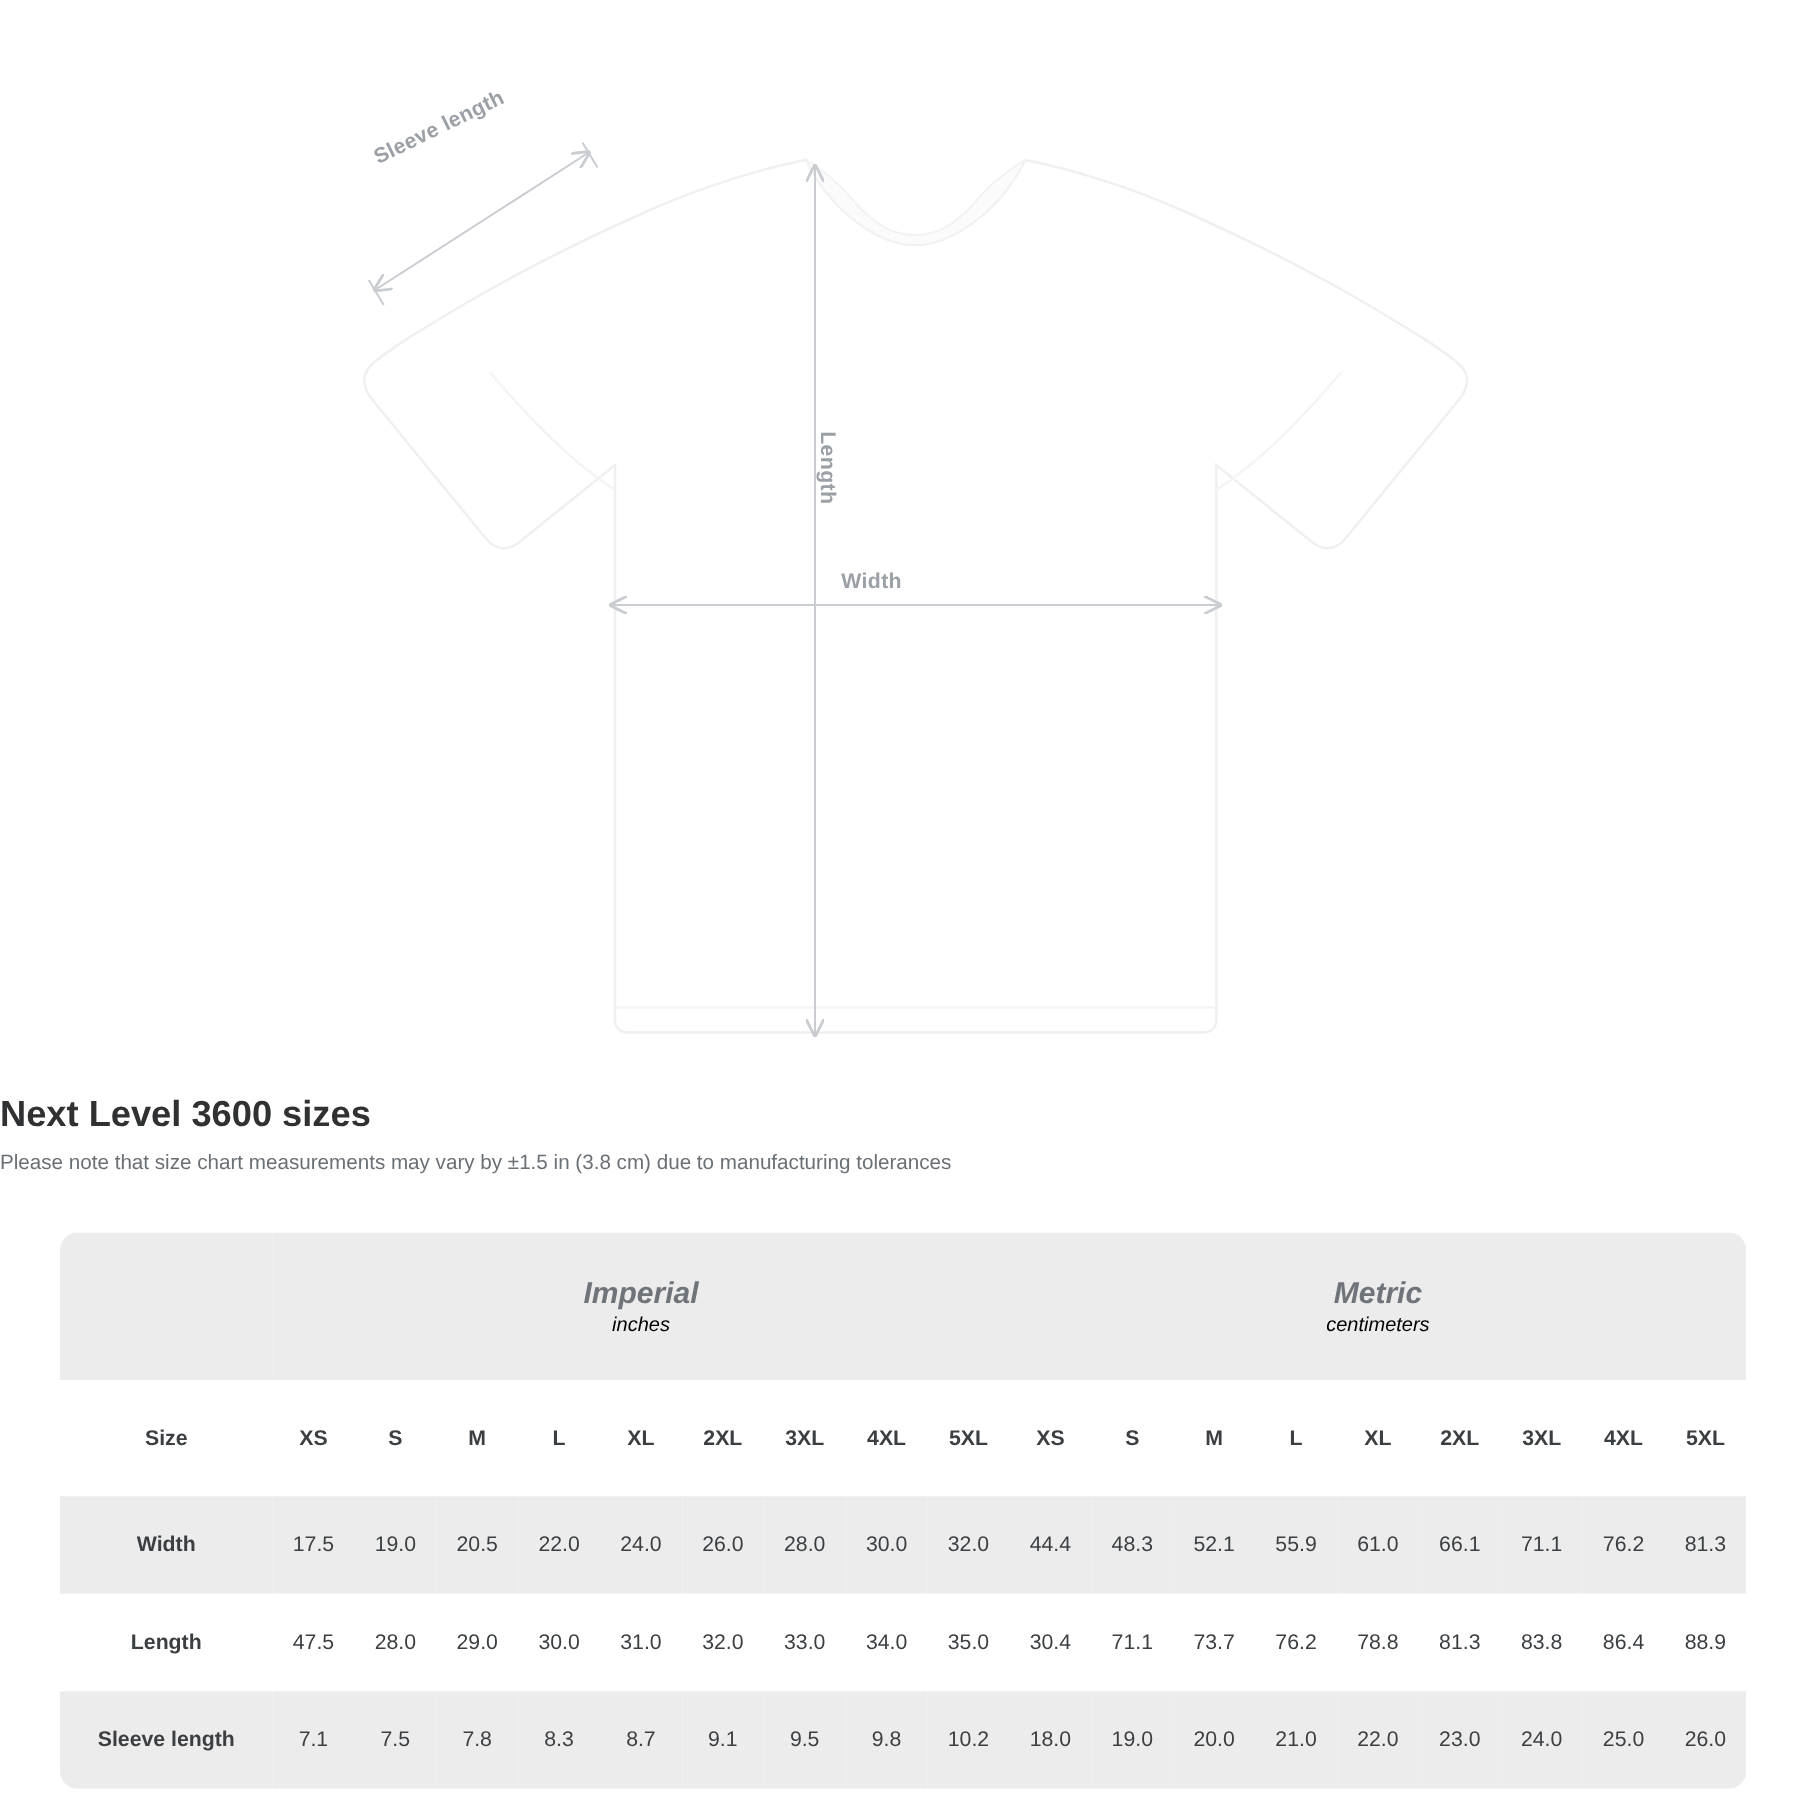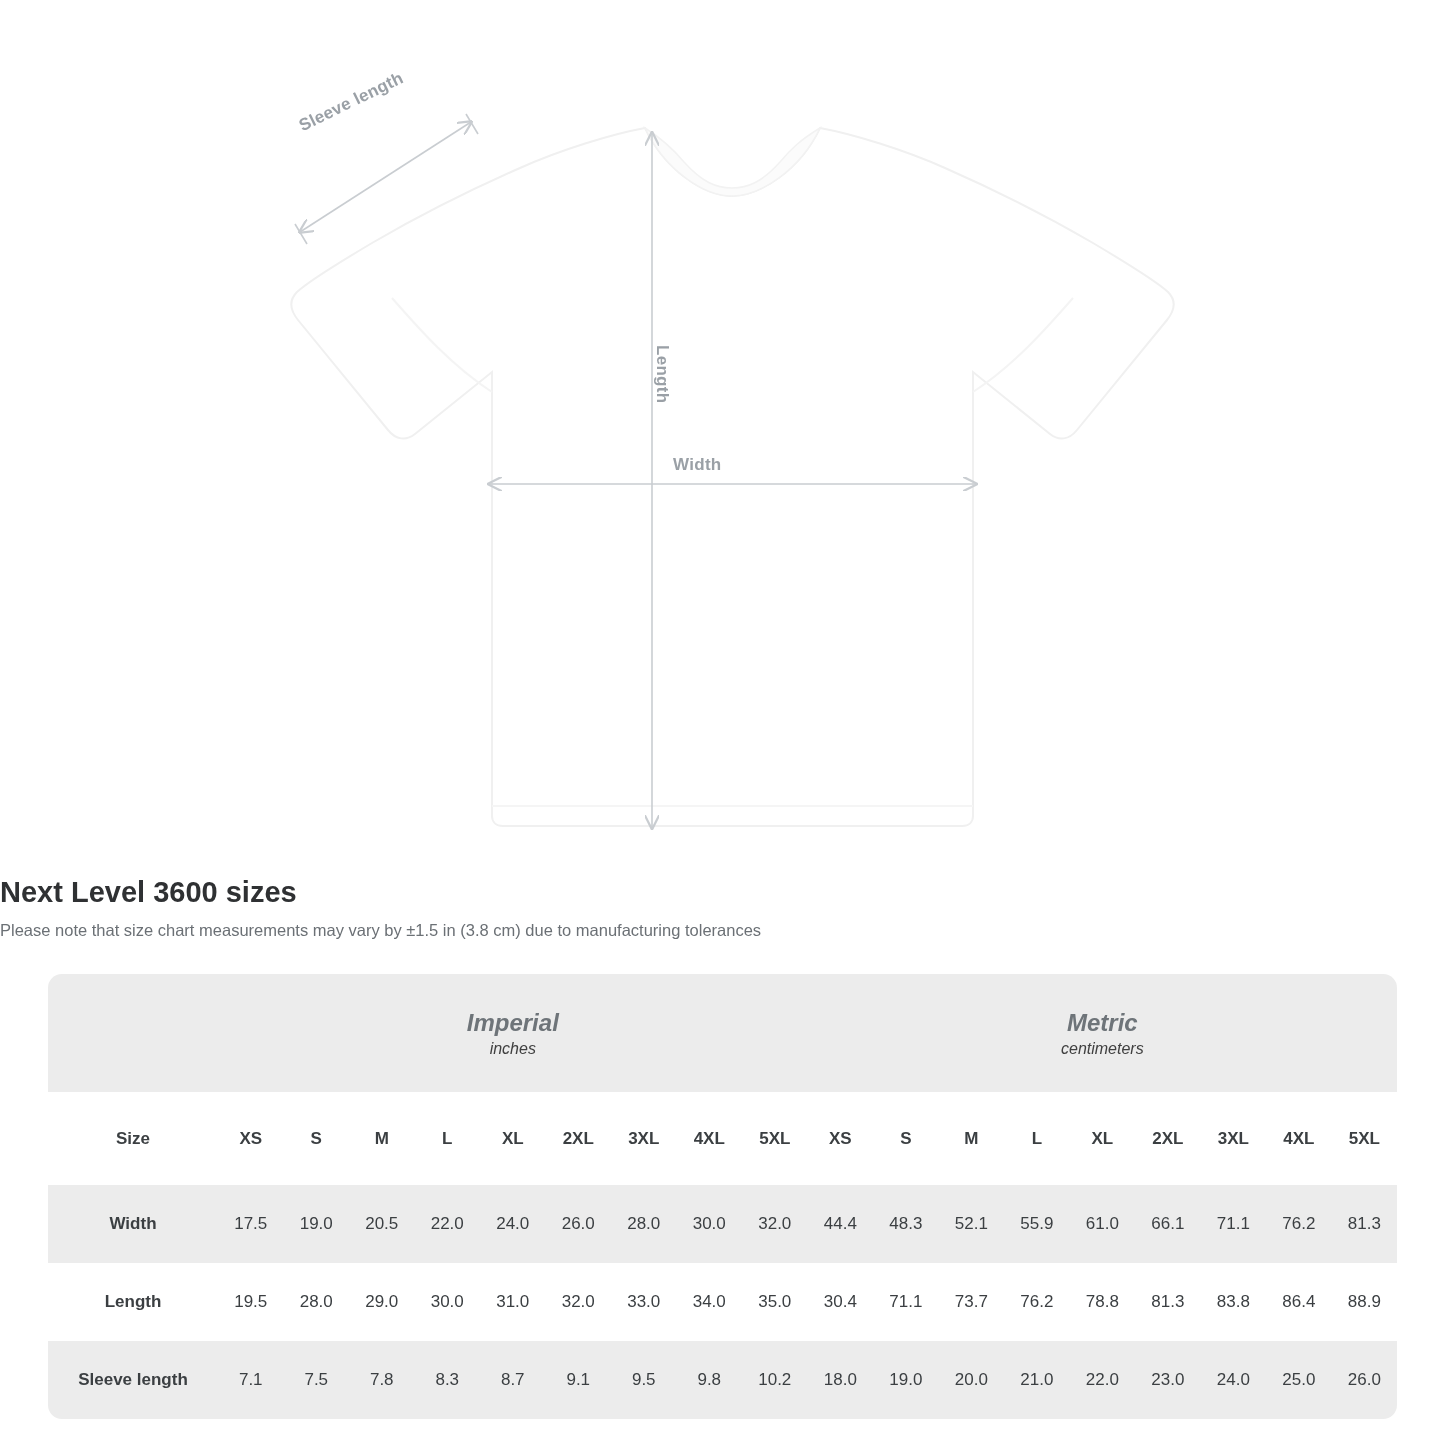--- a/index.html
+++ b/index.html
@@ -72,21 +72,21 @@
     margin: 0 0 12px 0;
   }
   .chart-note {
     font-size: 16.5px;
     color: #6b7075;
     margin: 0;
   }
 
   
   .table-wrap {
-    margin: 34px 48px 0 48px;
+    margin: 46px 48px 0 48px;
     border-radius: 14px;
     overflow: hidden;
   }
   table.size-table {
     border-collapse: collapse;
     width: 1349px;
     table-layout: fixed;
   }
   table.size-table td, table.size-table th {
     text-align: center;
@@ -104,21 +104,21 @@
     font-size: 24px;
     font-weight: bold;
     font-style: italic;
     color: #6e7479;
     line-height: 1.25;
   }
   .unit-sub {
     font-size: 16px;
     font-style: italic;
     font-weight: normal;
-    color: #404040;
+    color: #000000;
     margin-top: 2px;
   }
   .row-size td, .row-size th {
     height: 93px;
     background: #ffffff;
     font-weight: bold;
     font-size: 17px;
     color: #3b3f42;
   }
   .row-alt td, .row-alt th {
@@ -288,21 +288,21 @@
             <td class="cell-val">52.1</td>
             <td class="cell-val">55.9</td>
             <td class="cell-val">61.0</td>
             <td class="cell-val">66.1</td>
             <td class="cell-val">71.1</td>
             <td class="cell-val">76.2</td>
             <td class="cell-val">81.3</td>
           </tr>
           <tr class="data-row row-plain">
             <th class="rowhead">Length</th>
-            <td class="cell-val">19.5</td>
+            <td class="cell-val">47.5</td>
             <td class="cell-val">28.0</td>
             <td class="cell-val">29.0</td>
             <td class="cell-val">30.0</td>
             <td class="cell-val">31.0</td>
             <td class="cell-val">32.0</td>
             <td class="cell-val">33.0</td>
             <td class="cell-val">34.0</td>
             <td class="cell-val">35.0</td>
             <td class="cell-val">30.4</td>
             <td class="cell-val">71.1</td>

